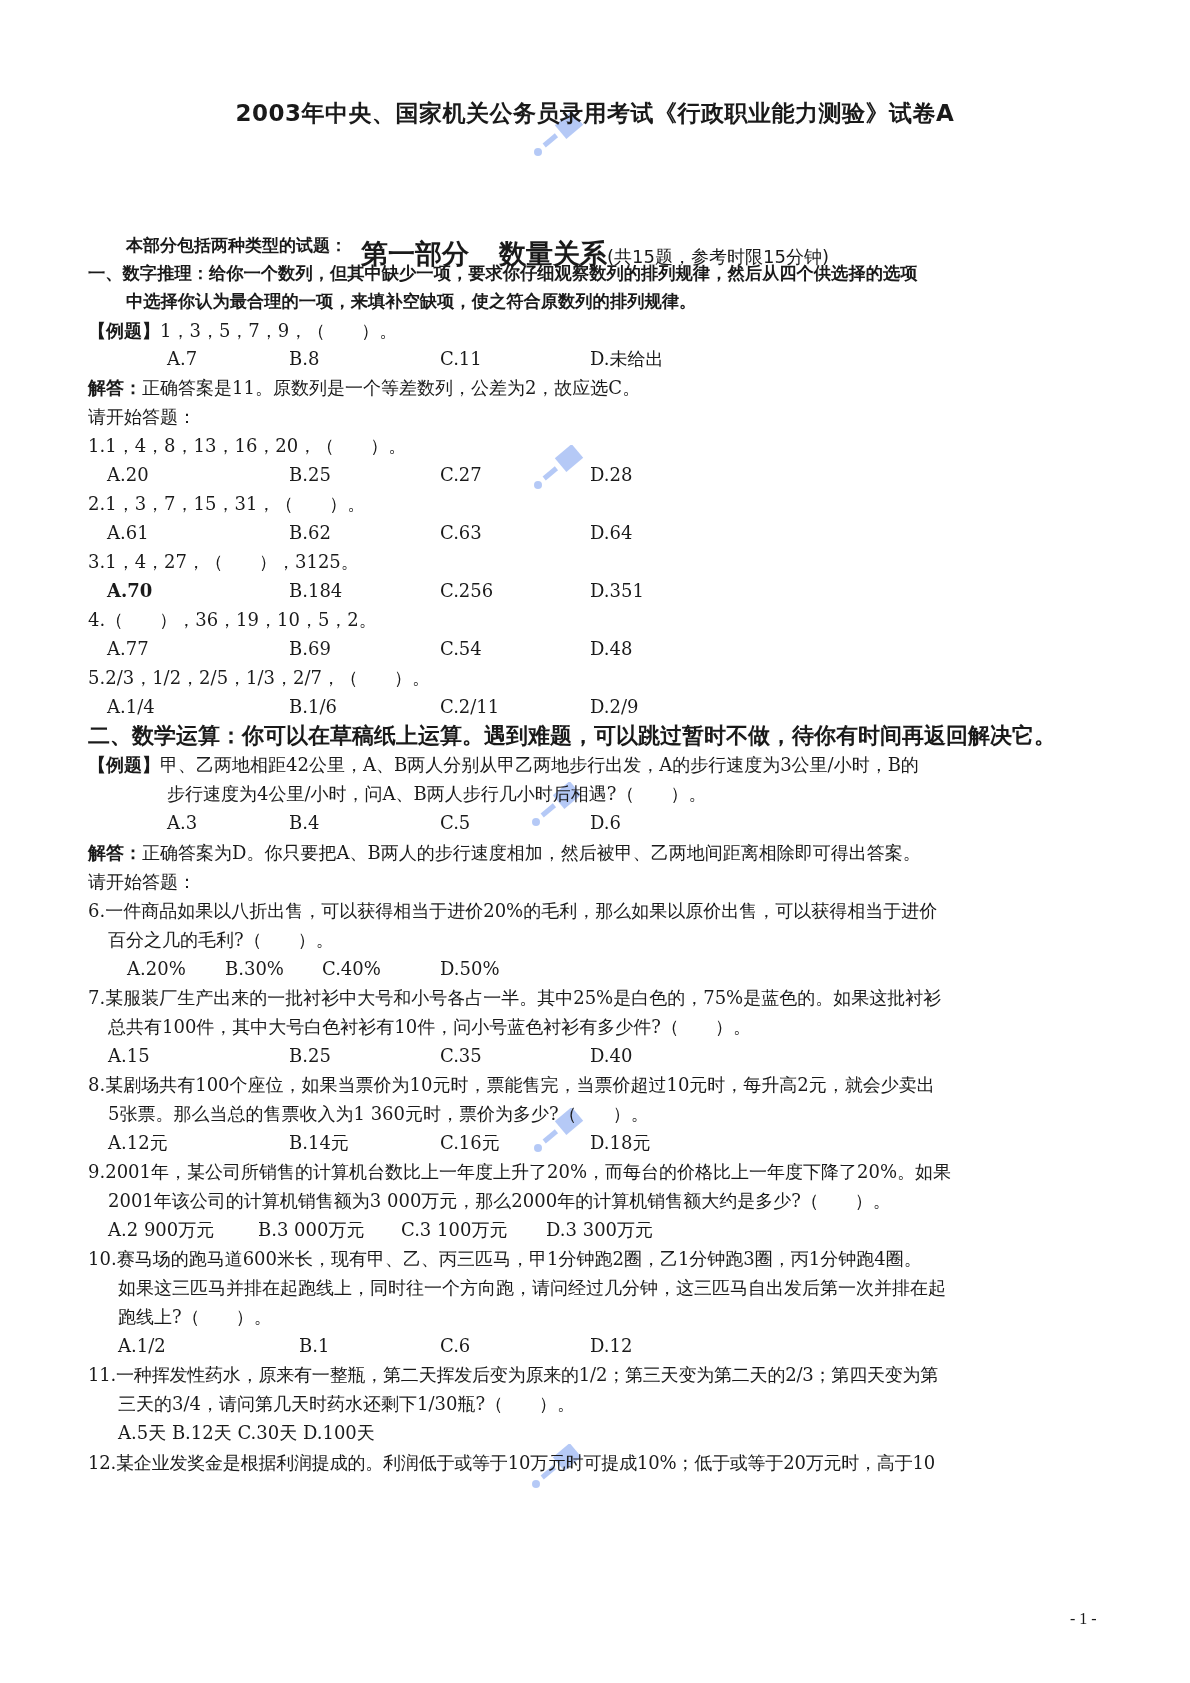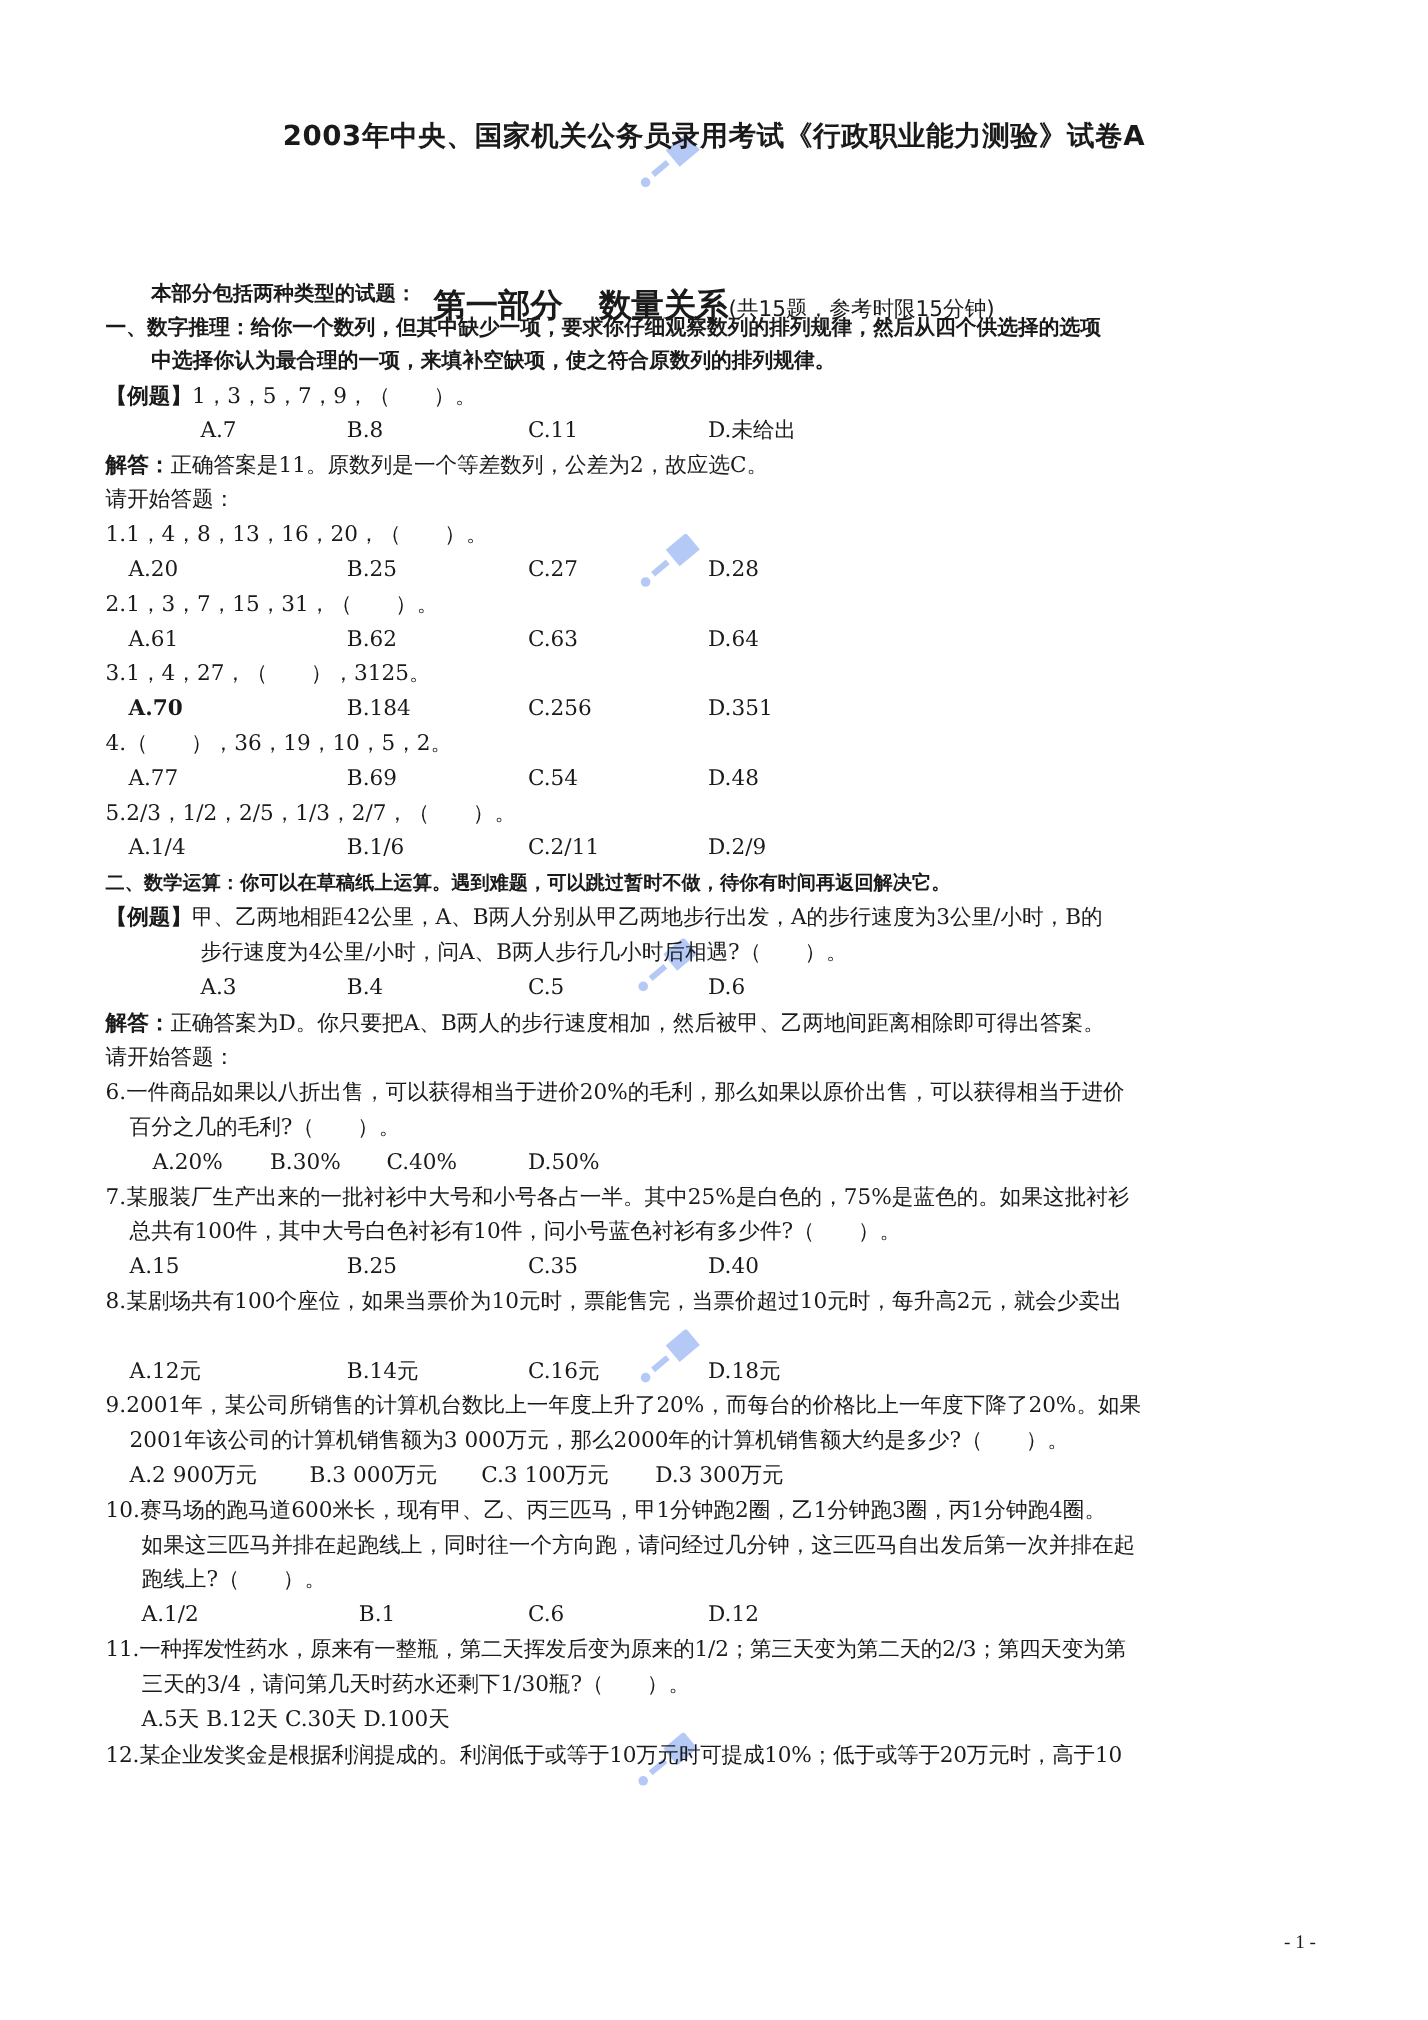--- a/index.html
+++ b/index.html
@@ -122,21 +122,21 @@
   <div class="opt" style="left:289px;top:636px;">B.69</div>
   <div class="opt" style="left:440px;top:636px;">C.54</div>
   <div class="opt" style="left:590px;top:636px;">D.48</div>
 
   <div class="line" style="left:88px;top:665px;">5.2/3，1/2，2/5，1/3，2/7，（　　）。</div>
   <div class="opt" style="left:107px;top:694px;">A.1/4</div>
   <div class="opt" style="left:289px;top:694px;">B.1/6</div>
   <div class="opt" style="left:440px;top:694px;">C.2/11</div>
   <div class="opt" style="left:590px;top:694px;">D.2/9</div>
 
-  <div class="line bold" style="left:88px;top:723px;font-size:16px;">二、数学运算：你可以在草稿纸上运算。遇到难题，可以跳过暂时不做，待你有时间再返回解决它。</div>
+  <div class="line bold" style="left:88px;top:723px;font-size:22px;">二、数学运算：你可以在草稿纸上运算。遇到难题，可以跳过暂时不做，待你有时间再返回解决它。</div>
 
   <div class="line" style="left:88px;top:752px;">
     <span class="bold">【例题】</span><span>甲、乙两地相距42公里，A、B两人分别从甲乙两地步行出发，A的步行速度为3公里/小时，B的</span>
   </div>
   <div class="line" style="left:167px;top:781px;">步行速度为4公里/小时，问A、B两人步行几小时后相遇?（　　）。</div>
   <div class="opt" style="left:167px;top:810px;">A.3</div>
   <div class="opt" style="left:289px;top:810px;">B.4</div>
   <div class="opt" style="left:440px;top:810px;">C.5</div>
   <div class="opt" style="left:590px;top:810px;">D.6</div>
 
@@ -153,20 +153,21 @@
   <div class="opt" style="left:440px;top:956px;">D.50%</div>
 
   <div class="line" style="left:88px;top:985px;">7.某服装厂生产出来的一批衬衫中大号和小号各占一半。其中25%是白色的，75%是蓝色的。如果这批衬衫</div>
   <div class="line" style="left:108px;top:1014px;">总共有100件，其中大号白色衬衫有10件，问小号蓝色衬衫有多少件?（　　）。</div>
   <div class="opt" style="left:108px;top:1043px;">A.15</div>
   <div class="opt" style="left:289px;top:1043px;">B.25</div>
   <div class="opt" style="left:440px;top:1043px;">C.35</div>
   <div class="opt" style="left:590px;top:1043px;">D.40</div>
 
   <div class="line" style="left:88px;top:1072px;">8.某剧场共有100个座位，如果当票价为10元时，票能售完，当票价超过10元时，每升高2元，就会少卖出</div>
+  <div class="line" style="left:108px;top:1101px;">5张票。那么当总的售票收入为1 360元时，票价为多少?（　　）。</div>
   <div class="opt" style="left:108px;top:1130px;">A.12元</div>
   <div class="opt" style="left:289px;top:1130px;">B.14元</div>
   <div class="opt" style="left:440px;top:1130px;">C.16元</div>
   <div class="opt" style="left:590px;top:1130px;">D.18元</div>
 
   <div class="line" style="left:88px;top:1159px;">9.2001年，某公司所销售的计算机台数比上一年度上升了20%，而每台的价格比上一年度下降了20%。如果</div>
   <div class="line" style="left:108px;top:1188px;">2001年该公司的计算机销售额为3 000万元，那么2000年的计算机销售额大约是多少?（　　）。</div>
   <div class="opt" style="left:108px;top:1217px;">A.2 900万元</div>
   <div class="opt" style="left:258px;top:1217px;">B.3 000万元</div>
   <div class="opt" style="left:401px;top:1217px;">C.3 100万元</div>

